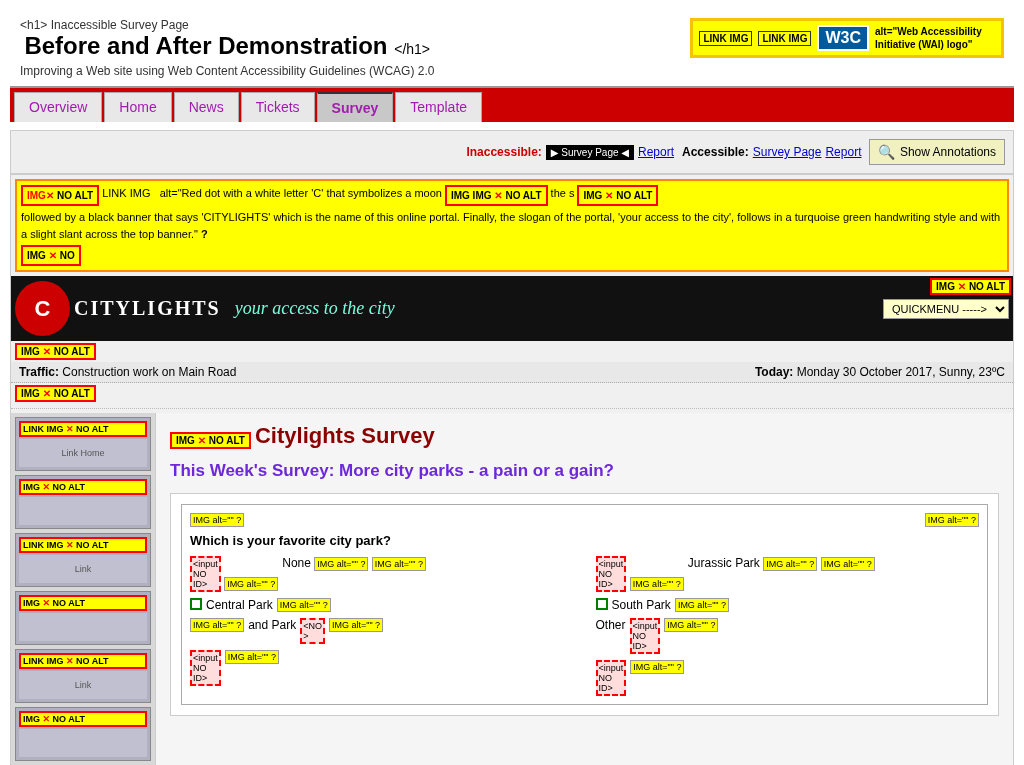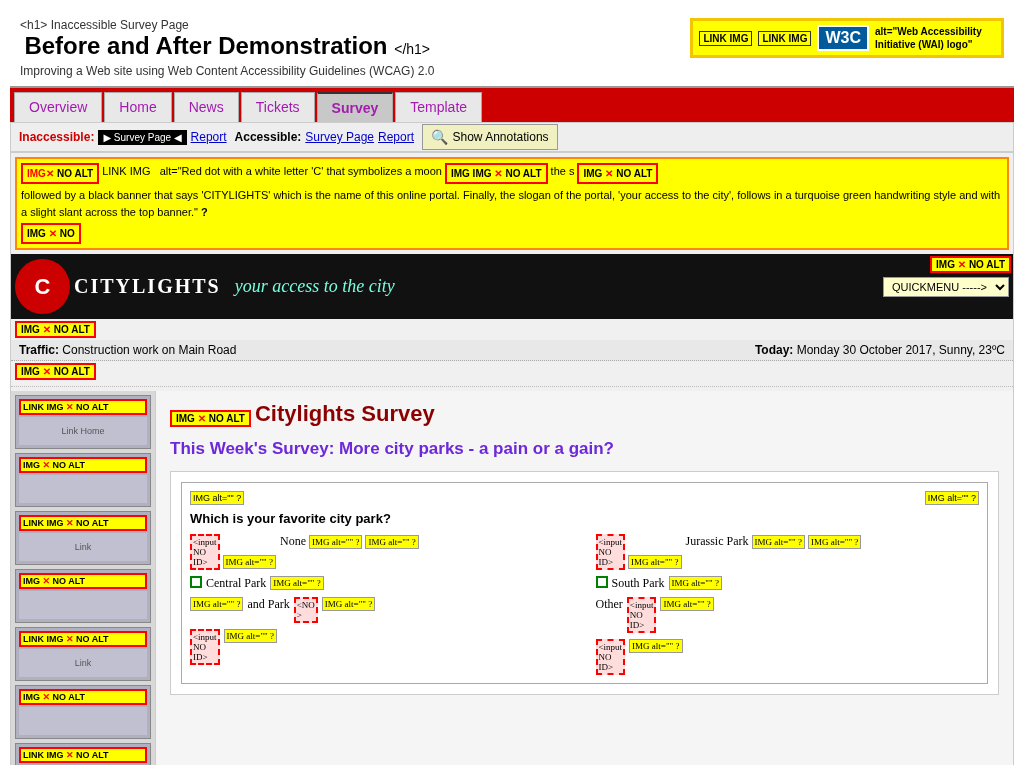--- a/index.html
+++ b/index.html
@@ -88,24 +88,26 @@
     .nav-tab.active {
       background: #c8c8c8;
       font-weight: bold;
       border-top: 2px solid #333;
     }
 
     
     .accessibility-bar {
       background: #eee;
       border: 1px solid #ccc;
-      padding: 1px 8px;
+      padding: 8px 8px;
       display: flex;
       align-items: center;
       gap: 8px;
+      justify-content: flex-end;
+      margin-top: 8px;
     }
     .acc-section {
       display: flex;
       align-items: center;
       gap: 4px;
     }
     .acc-label {
       font-weight: bold;
       font-size: 12px;
     }
@@ -301,21 +303,20 @@
     .q-text {
       font-weight: bold;
       font-size: 13px;
     }
 
     .options-grid {
       display: grid;
       grid-template-columns: 1fr 1fr;
       gap: 22px;
       font-size: 12px;
-      font-family: Liberation Serif, serif;
     }
     .option-row {
       display: flex;
       align-items: flex-start;
       gap: 4px;
       flex-wrap: wrap;
     }
     .option-label {
       font-size: 12px;
     }

